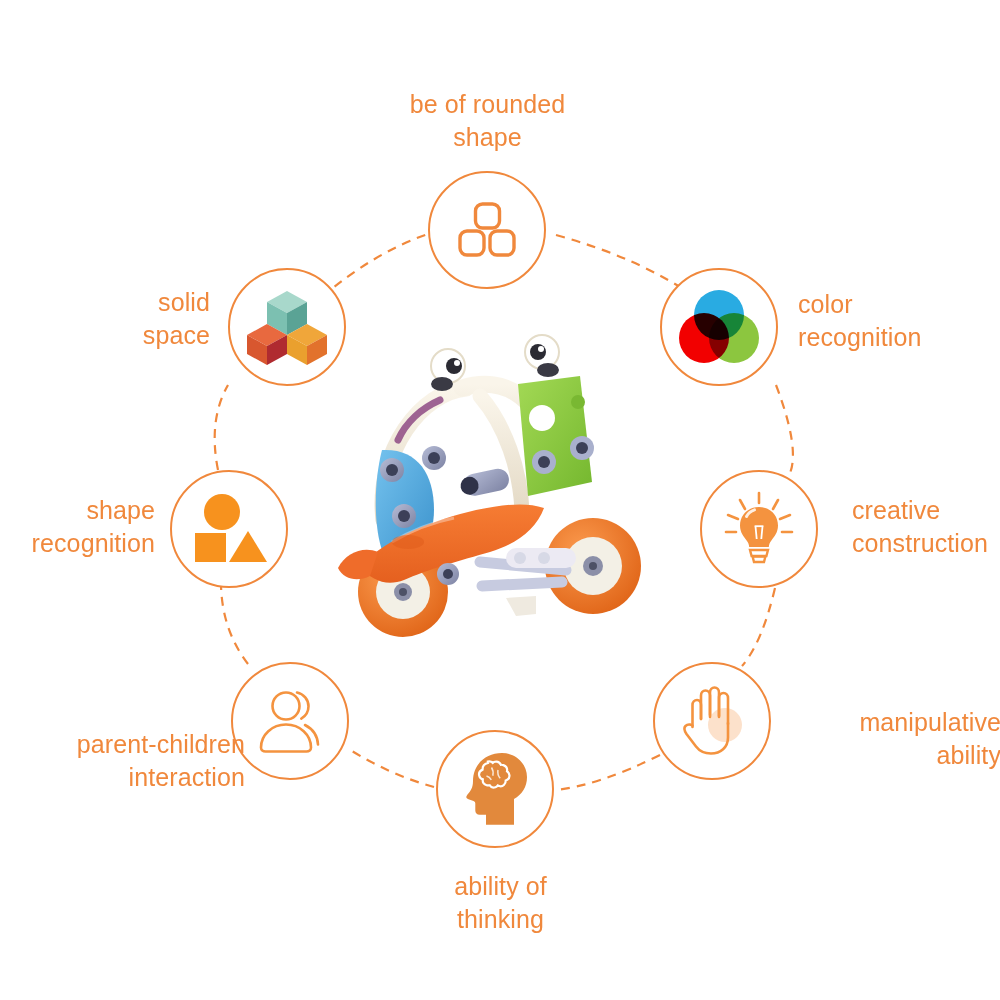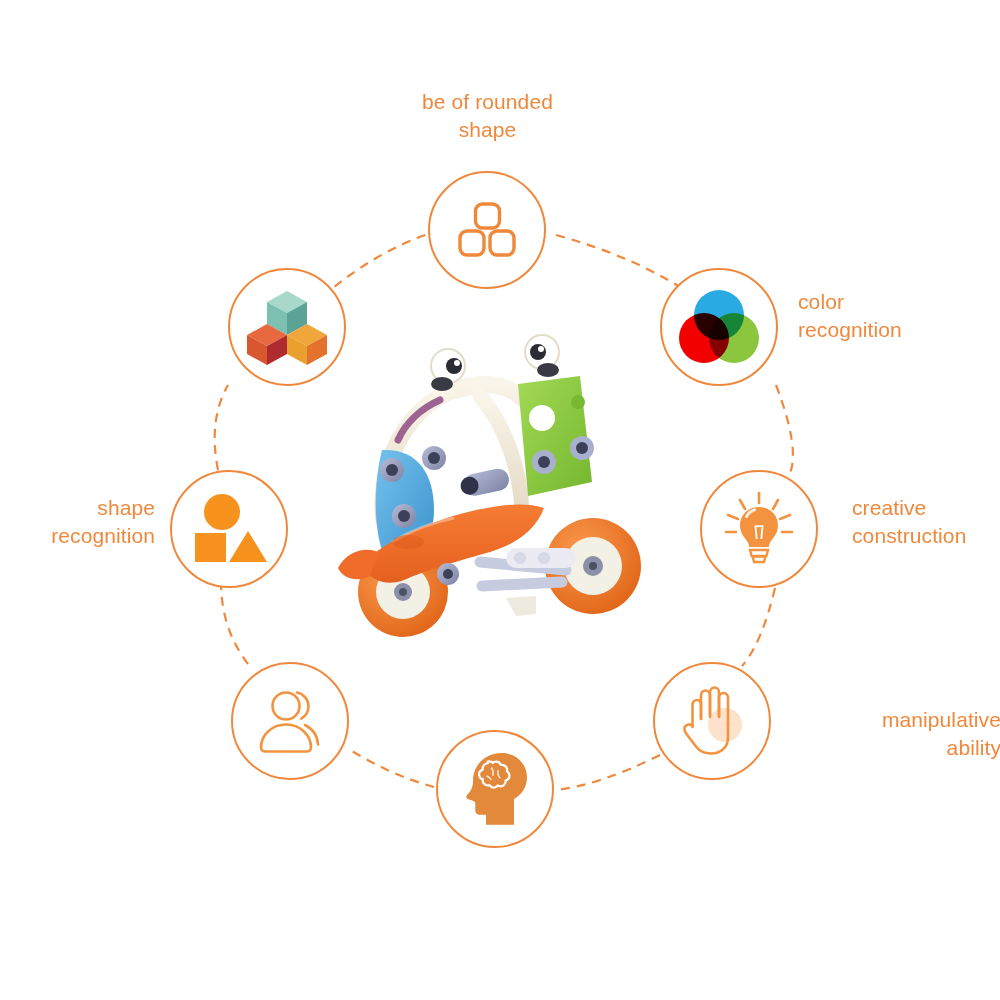--- a/index.html
+++ b/index.html
@@ -38,21 +38,21 @@
     box-sizing: border-box;
     display: flex;
     align-items: center;
     justify-content: center;
   }
   .node svg { display: block; }
 
   .label {
     position: absolute;
     color: #f0883c;
-    font-size: 21px;
+    font-size: 25px;
     line-height: 1.32;
     white-space: pre-line;
     letter-spacing: .1px;
   }
   .label.center { text-align: center; }
   .label.right  { text-align: right; }
   .label.left   { text-align: left; }
 
   
   #product {
@@ -152,42 +152,48 @@
   <div class="label left" style="left:786px; top:706px; width:215px;text-align:right;">manipulative
 ability</div>
 
   <div class="node" style="left:436px; top:730px;">
     <svg width="74" height="80" viewBox="0 0 74 80">
       <path d="M44 4C27 4 15 16 15 32c0 7-2.5 10-5.5 13.5-2 2.4-1.4 4 1 4.8l5 1.6c1.3.4 1.8 1.2 1.8 2.6v7c0 2.6 1.6 4.2 4.4 4.2H28v10h28V50c8-4.5 13-12 13-22C69 15.5 58.5 4 44 4z" fill="#e2893c"></path>
       <path d="M30 14c-3.4.8-5.6 3.5-5.4 6.6-2.6 1-4 3.4-3.4 6 .4 1.9 1.8 3.3 3.6 3.8-.4 2.6 1.2 5 3.8 5.8 1 .3 2 .3 3 0 1.2 1.9 3.6 2.8 5.8 2 1-.3 1.8-1 2.4-1.8 2 1.2 4.6 1 6.3-.7 1.2-1.1 1.7-2.6 1.6-4.1 2.4-.8 4-3 3.7-5.5-.2-1.6-1.1-3-2.4-3.8.5-2.6-1-5.2-3.6-6.2-.8-.3-1.7-.4-2.5-.3-1-2.3-3.5-3.6-6-3-.8.2-1.5.6-2.1 1.1-1.3-1.3-3.2-1.8-5-1.3z" fill="none" stroke="#ffffff" stroke-width="2.2"></path>
       <path d="M33.5 18.5c1.6 2.5 2 5.5 1.3 8.2M40 21c-.6 3 .2 6 2.2 8.2M28.5 27c2 .6 3.8 2 4.8 3.8" fill="none" stroke="#ffffff" stroke-width="1.5" opacity=".8"></path>
     </svg>
   </div>
+  <div class="label center" style="left:388px; top:870px; width:225px;">ability of
+thinking</div>
 
   <div class="node" style="left:231px; top:662px;">
     <svg width="80" height="76" viewBox="0 0 80 76">
       <g fill="none" stroke="#f4933f" stroke-width="2.6" stroke-linecap="round" stroke-linejoin="round">
         <path d="M47 9.5c6.6 1.4 11.5 7 11.5 13.8 0 5.2-2.9 9.8-7.2 12.3"></path>
         <path d="M55 42c7.5 3.8 12.5 11 13 19.5"></path>
         <circle cx="36" cy="23" r="13.5"></circle>
         <path d="M11 64.5c0-12.7 11.2-23 25-23s25 10.3 25 23c0 2.5-2 4-4.5 4H15.5c-2.5 0-4.5-1.5-4.5-4z"></path>
       </g>
     </svg>
   </div>
+  <div class="label right" style="left:30px; top:728px; width:215px;">parent-children
+interaction</div>
 
   <div class="node" style="left:170px; top:470px;">
     <svg width="80" height="72" viewBox="0 0 80 72">
       <circle cx="33" cy="19" r="18" fill="#f7921e"></circle>
       <rect x="6" y="40" width="31" height="29" fill="#f7921e"></rect>
       <path d="M59 38 78 69 40 69z" fill="#f7921e"></path>
     </svg>
   </div>
   <div class="label right" style="left:5px; top:494px; width:150px;">shape
 recognition</div>
 
+  <div class="label right" style="left:70px; top:286px; width:140px;">solid
+space</div>
   <div class="node" style="left:228px; top:268px;">
     <svg width="86" height="84" viewBox="0 0 86 84">
 
       <polygon points="43,6 63,17 43,28 23,17" fill="#a8d8cb"></polygon>
       <polygon points="23,17 43,28 43,50 23,39" fill="#7cc0b1"></polygon>
       <polygon points="63,17 63,39 43,50 43,28" fill="#5aa395"></polygon>
 
       <polygon points="23,39 43,50 23,61 3,50" fill="#e8693f"></polygon>
       <polygon points="3,50 23,61 23,80 3,69" fill="#d8572f"></polygon>
       <polygon points="43,50 43,69 23,80 23,61" fill="#b02b30"></polygon>

